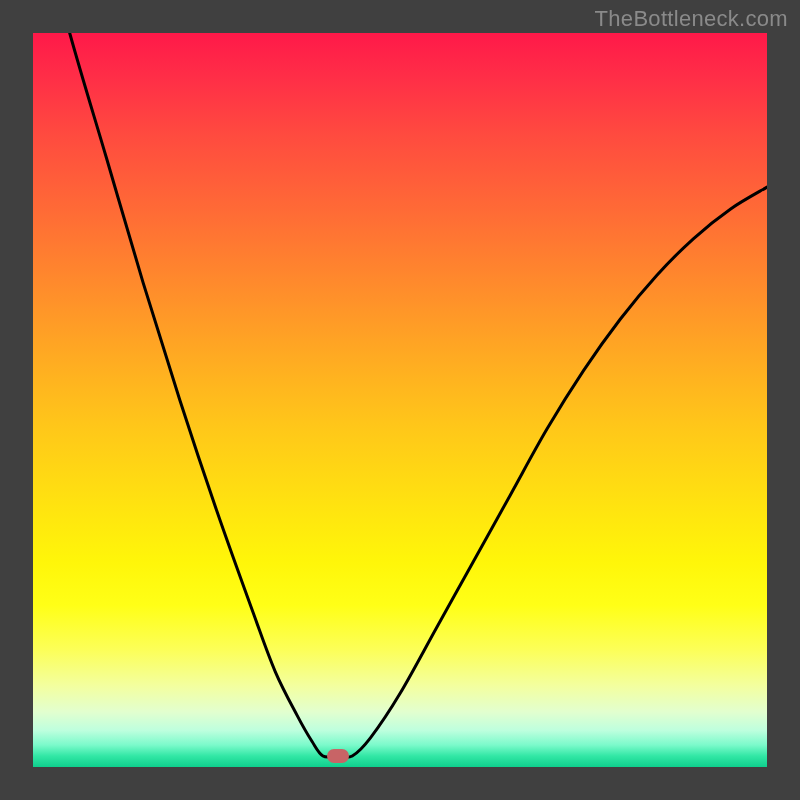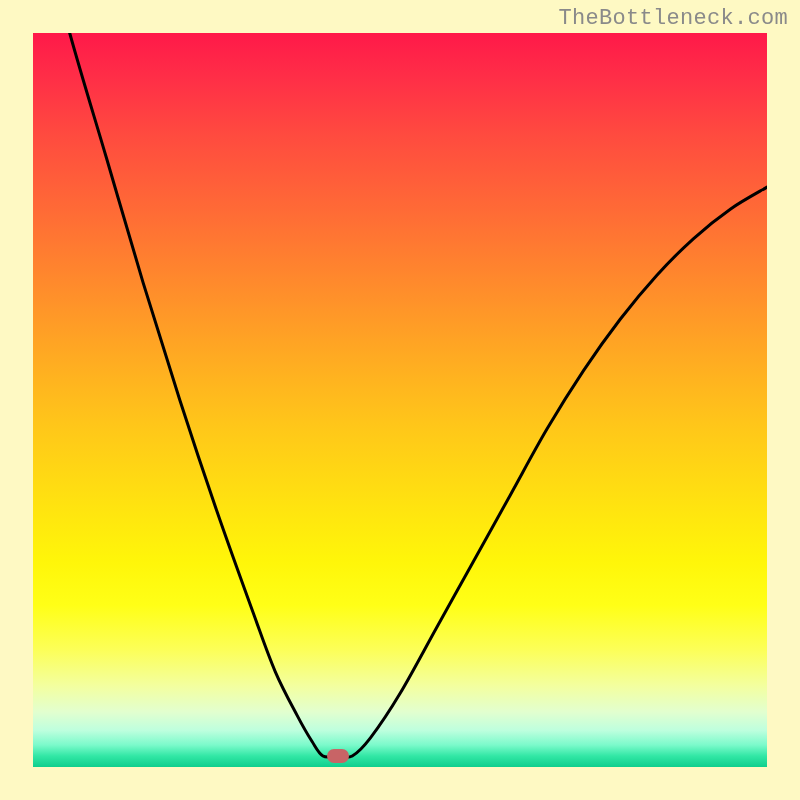--- a/index.html
+++ b/index.html
@@ -10,22 +10,21 @@
     background: #000;
     overflow: hidden;
     font-family: Arial, Helvetica, sans-serif;
   }
   .frame {
     position: absolute;
     left: 0;
     top: 0;
     width: 800px;
     height: 800px;
-    background: #fef9c3;
-    font-family: Liberation Mono, monospace;
+    background: #404040;
   }
   .plot-area {
     position: absolute;
     left: 33px;
     top: 33px;
     width: 734px;
     height: 734px;
     overflow: hidden;
   }
   .gradient {

